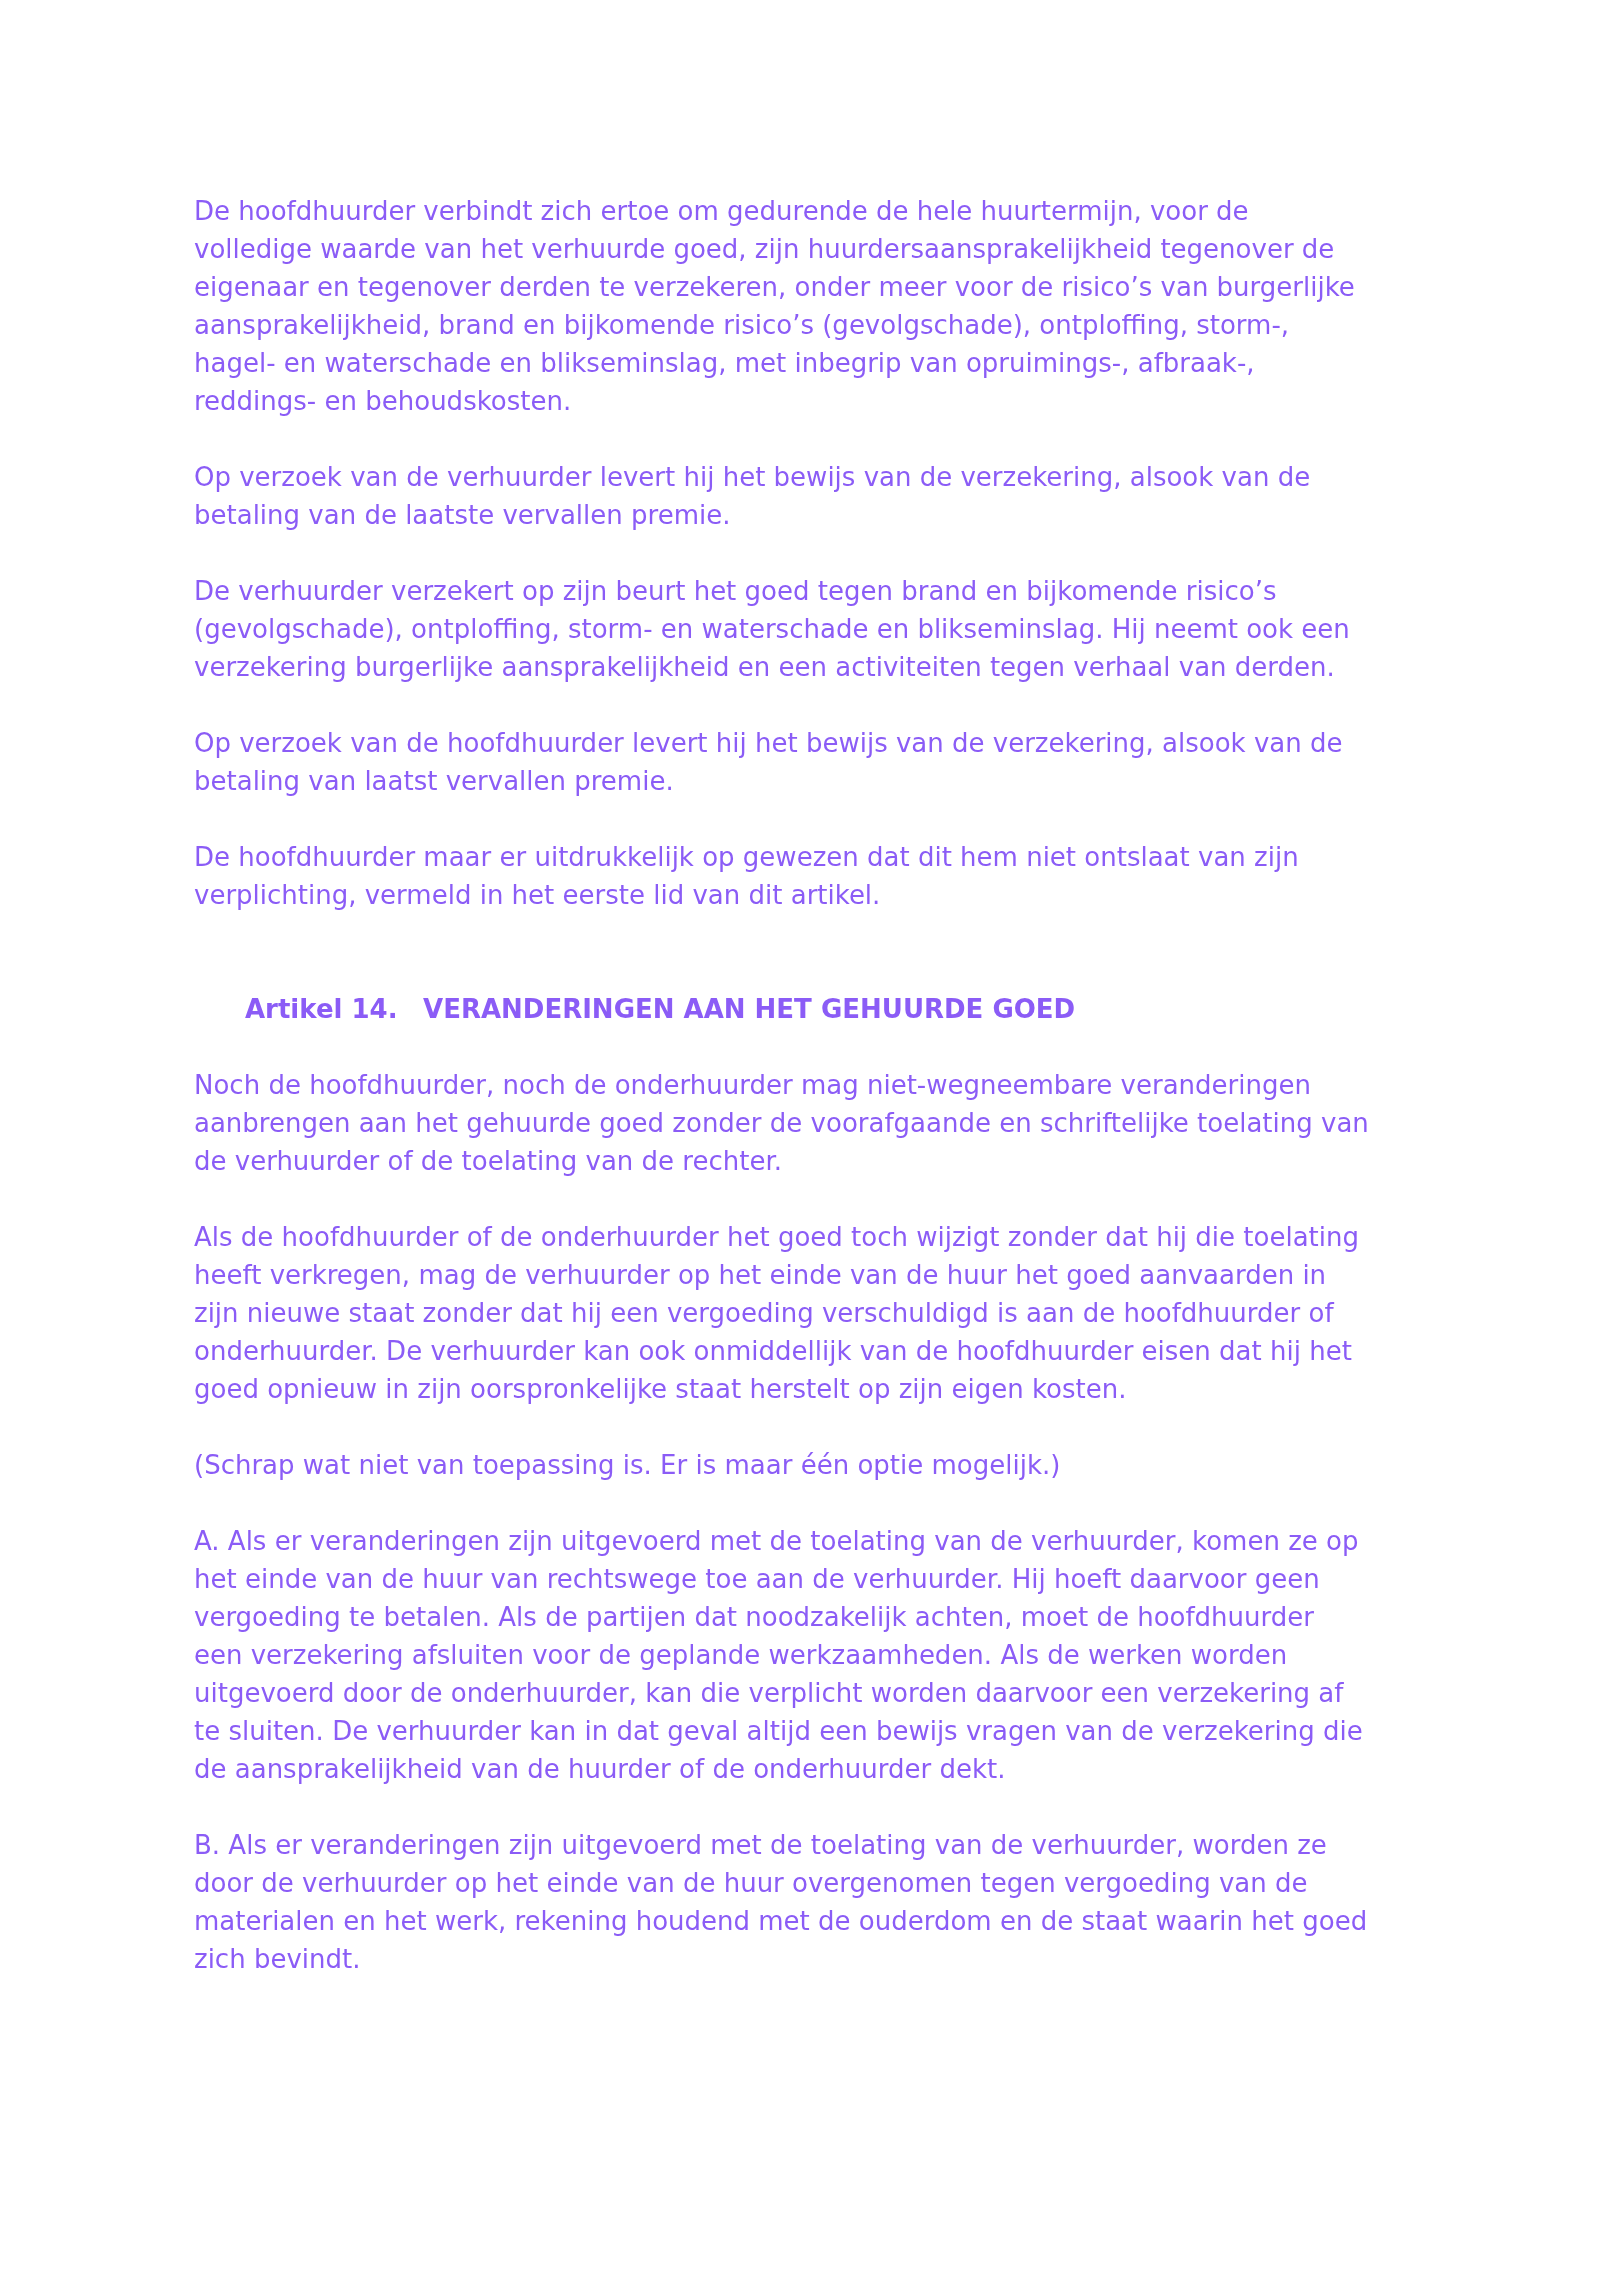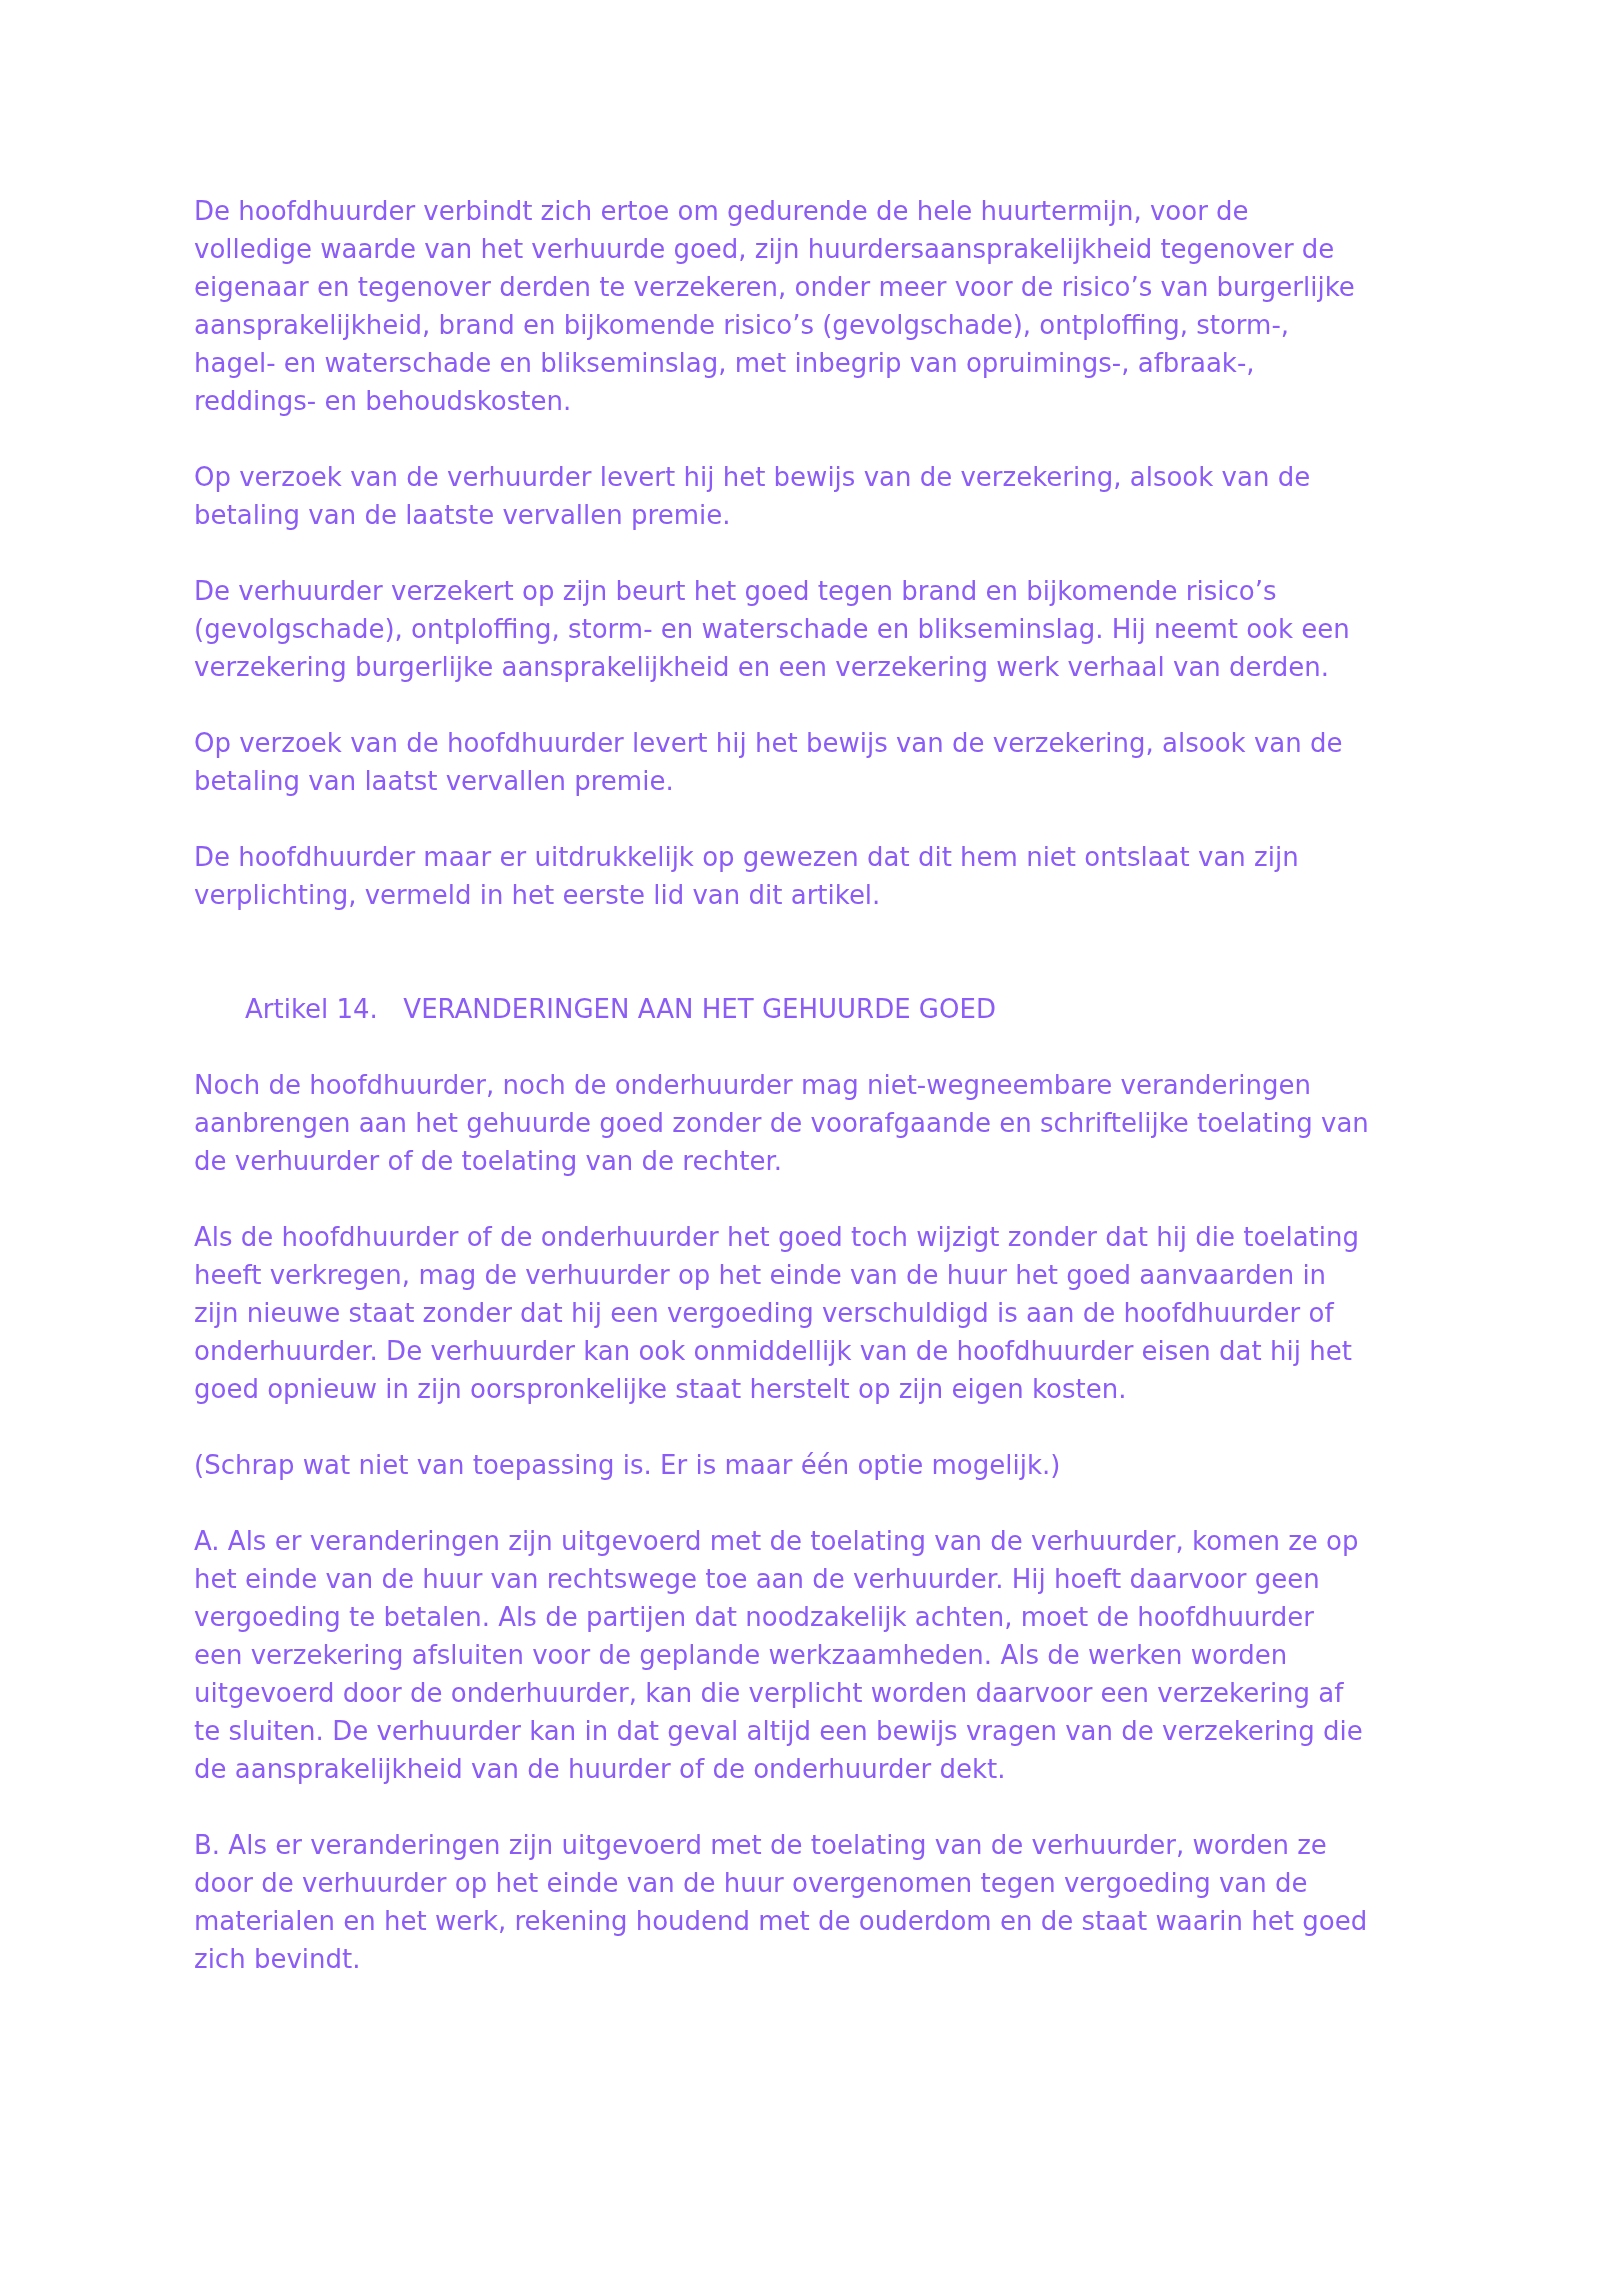--- a/index.html
+++ b/index.html
@@ -21,21 +21,21 @@
     color: #8b5cf6;
     font-size: 26px;
     line-height: 38px;
   }
   .par {
     margin: 0 0 38px 0;
     white-space: pre-wrap;    
   }
   .heading {
     margin: 38px 0 38px 51px;
-    font-weight: normal;
+    font-weight: bold;
     white-space: nowrap;
   }
   .heading .article-title { margin-left: 25.5px; }
   .note { }
 </style>
 </head>
 <body>
 
 <div class="page">
   <div class="content">
@@ -43,21 +43,21 @@
     <div class="par">De hoofdhuurder verbindt zich ertoe om gedurende de hele huurtermijn, voor de
 volledige waarde van het verhuurde goed, zijn huurdersaansprakelijkheid tegenover de
 eigenaar en tegenover derden te verzekeren, onder meer voor de risico’s van burgerlijke
 aansprakelijkheid, brand en bijkomende risico’s (gevolgschade), ontploffing, storm-,
 hagel- en waterschade en blikseminslag, met inbegrip van opruimings-, afbraak-,
 reddings- en behoudskosten.</div>
     <div class="par">Op verzoek van de verhuurder levert hij het bewijs van de verzekering, alsook van de
 betaling van de laatste vervallen premie.</div>
     <div class="par">De verhuurder verzekert op zijn beurt het goed tegen brand en bijkomende risico’s
 (gevolgschade), ontploffing, storm- en waterschade en blikseminslag. Hij neemt ook een
-verzekering burgerlijke aansprakelijkheid en een verzekering werk verhaal van derden.</div>
+verzekering burgerlijke aansprakelijkheid en een activiteiten tegen verhaal van derden.</div>
     <div class="par">Op verzoek van de hoofdhuurder levert hij het bewijs van de verzekering, alsook van de
 betaling van laatst vervallen premie.</div>
     <div class="par">De hoofdhuurder maar er uitdrukkelijk op gewezen dat dit hem niet ontslaat van zijn
 verplichting, vermeld in het eerste lid van dit artikel.</div>
 
     <div class="heading">
       <span class="article-number">Artikel 14.</span><span class="article-title">VERANDERINGEN AAN HET GEHUURDE GOED</span>
     </div>
 
     <div class="par">Noch de hoofdhuurder, noch de onderhuurder mag niet-wegneembare veranderingen

